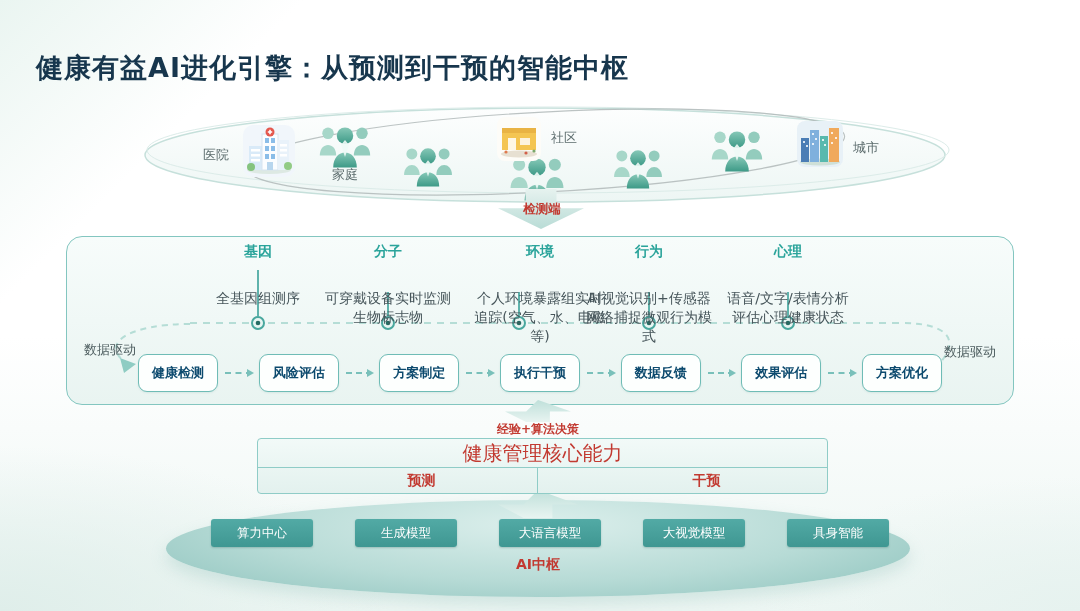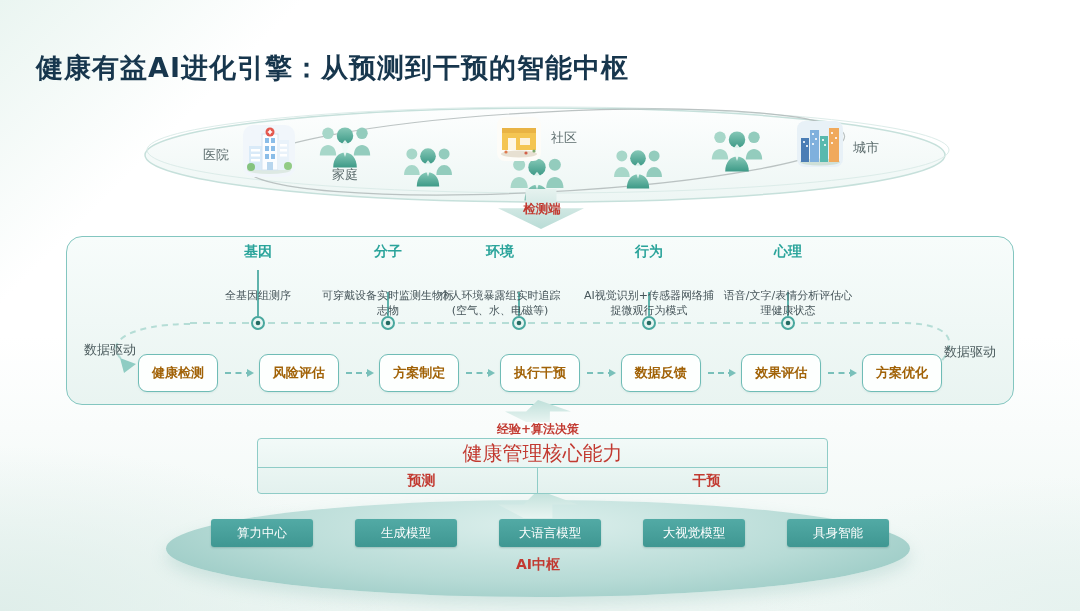--- a/index.html
+++ b/index.html
@@ -21,27 +21,27 @@
   
   .ring-label{font-size:13px;color:#5c6c6d;z-index:3;white-space:nowrap;}
   .tile{z-index:3;}
   
   svg.decor{left:0;top:0;z-index:2;pointer-events:none;}
   
   .main-box{left:66px;top:236px;width:946px;height:167px;border:1.5px solid #83c6c0;border-radius:16px;
     background:linear-gradient(180deg,#f7fcfb 0%,#e9f4f1 100%);z-index:1;}
   .col{top:243px;width:132px;text-align:center;z-index:3;}
   .col .col-title{font-size:14px;font-weight:700;color:#2ba49b;margin-bottom:4px;}
-  .col .col-desc{font-size:11px;color:#46555a;line-height:1.35;margin-top:28px;}
+  .col .col-desc{font-size:14px;color:#46555a;line-height:1.35;margin-top:28px;}
   .data-driven{font-size:13px;color:#4e5e60;z-index:3;white-space:nowrap;}
   
   .flow-row{left:138px;top:354px;width:804px;height:38px;display:flex;align-items:stretch;z-index:3;}
   .flow-box{flex:none;display:flex;align-items:center;justify-content:center;padding:7px 13px;
     background:#fdfffe;border:1.5px solid #6fbcb6;border-radius:9px;
-    font-size:13px;font-weight:700;color:#a16207;white-space:nowrap;box-shadow:0 1px 2px rgba(120,170,165,.18);}
+    font-size:13px;font-weight:700;color:#0c4a6e;white-space:nowrap;box-shadow:0 1px 2px rgba(120,170,165,.18);}
   .flow-arrow{flex:1;align-self:center;height:0;border-top:2px dashed #79c0ba;margin:0 7px;position:relative;}
   .flow-arrow:after{content:'';position:absolute;right:-2px;top:-5px;width:0;height:0;
     border-left:7px solid #79c0ba;border-top:4px solid transparent;border-bottom:4px solid transparent;}
   
   .arrow-down{left:498px;top:189px;width:86px;height:40px;z-index:2;
     background:linear-gradient(180deg,#e6f2ef 0%,#b9dcd6 100%);
     clip-path:polygon(32% 0,68% 0,68% 48%,100% 48%,50% 100%,0 48%,32% 48%);}
   .arrow-up{background:linear-gradient(180deg,#bfe0da 0%,#e8f4f1 100%);
     clip-path:polygon(50% 0,100% 52%,68% 52%,68% 100%,32% 100%,0 52%,32% 52%);}
   .arrow-up.a1{left:505px;top:400px;width:66px;height:22px;z-index:2;}
@@ -217,21 +217,21 @@
   <div class="abs main-box"></div>
 
   <div class="abs col" style="left:192px;">
     <div class="col-title">基因</div>
     <div class="col-desc">全基因组测序</div>
   </div>
   <div class="abs col" style="left:322px;">
     <div class="col-title">分子</div>
     <div class="col-desc">可穿戴设备实时监测生物标志物</div>
   </div>
-  <div class="abs col" style="left:434px;">
+  <div class="abs col" style="left:474px;">
     <div class="col-title">环境</div>
     <div class="col-desc">个人环境暴露组实时追踪(空气、水、电磁等)</div>
   </div>
   <div class="abs col" style="left:583px;">
     <div class="col-title">行为</div>
     <div class="col-desc">AI视觉识别+传感器网络捕捉微观行为模式</div>
   </div>
   <div class="abs col" style="left:722px;">
     <div class="col-title">心理</div>
     <div class="col-desc">语音/文字/表情分析评估心理健康状态</div>

